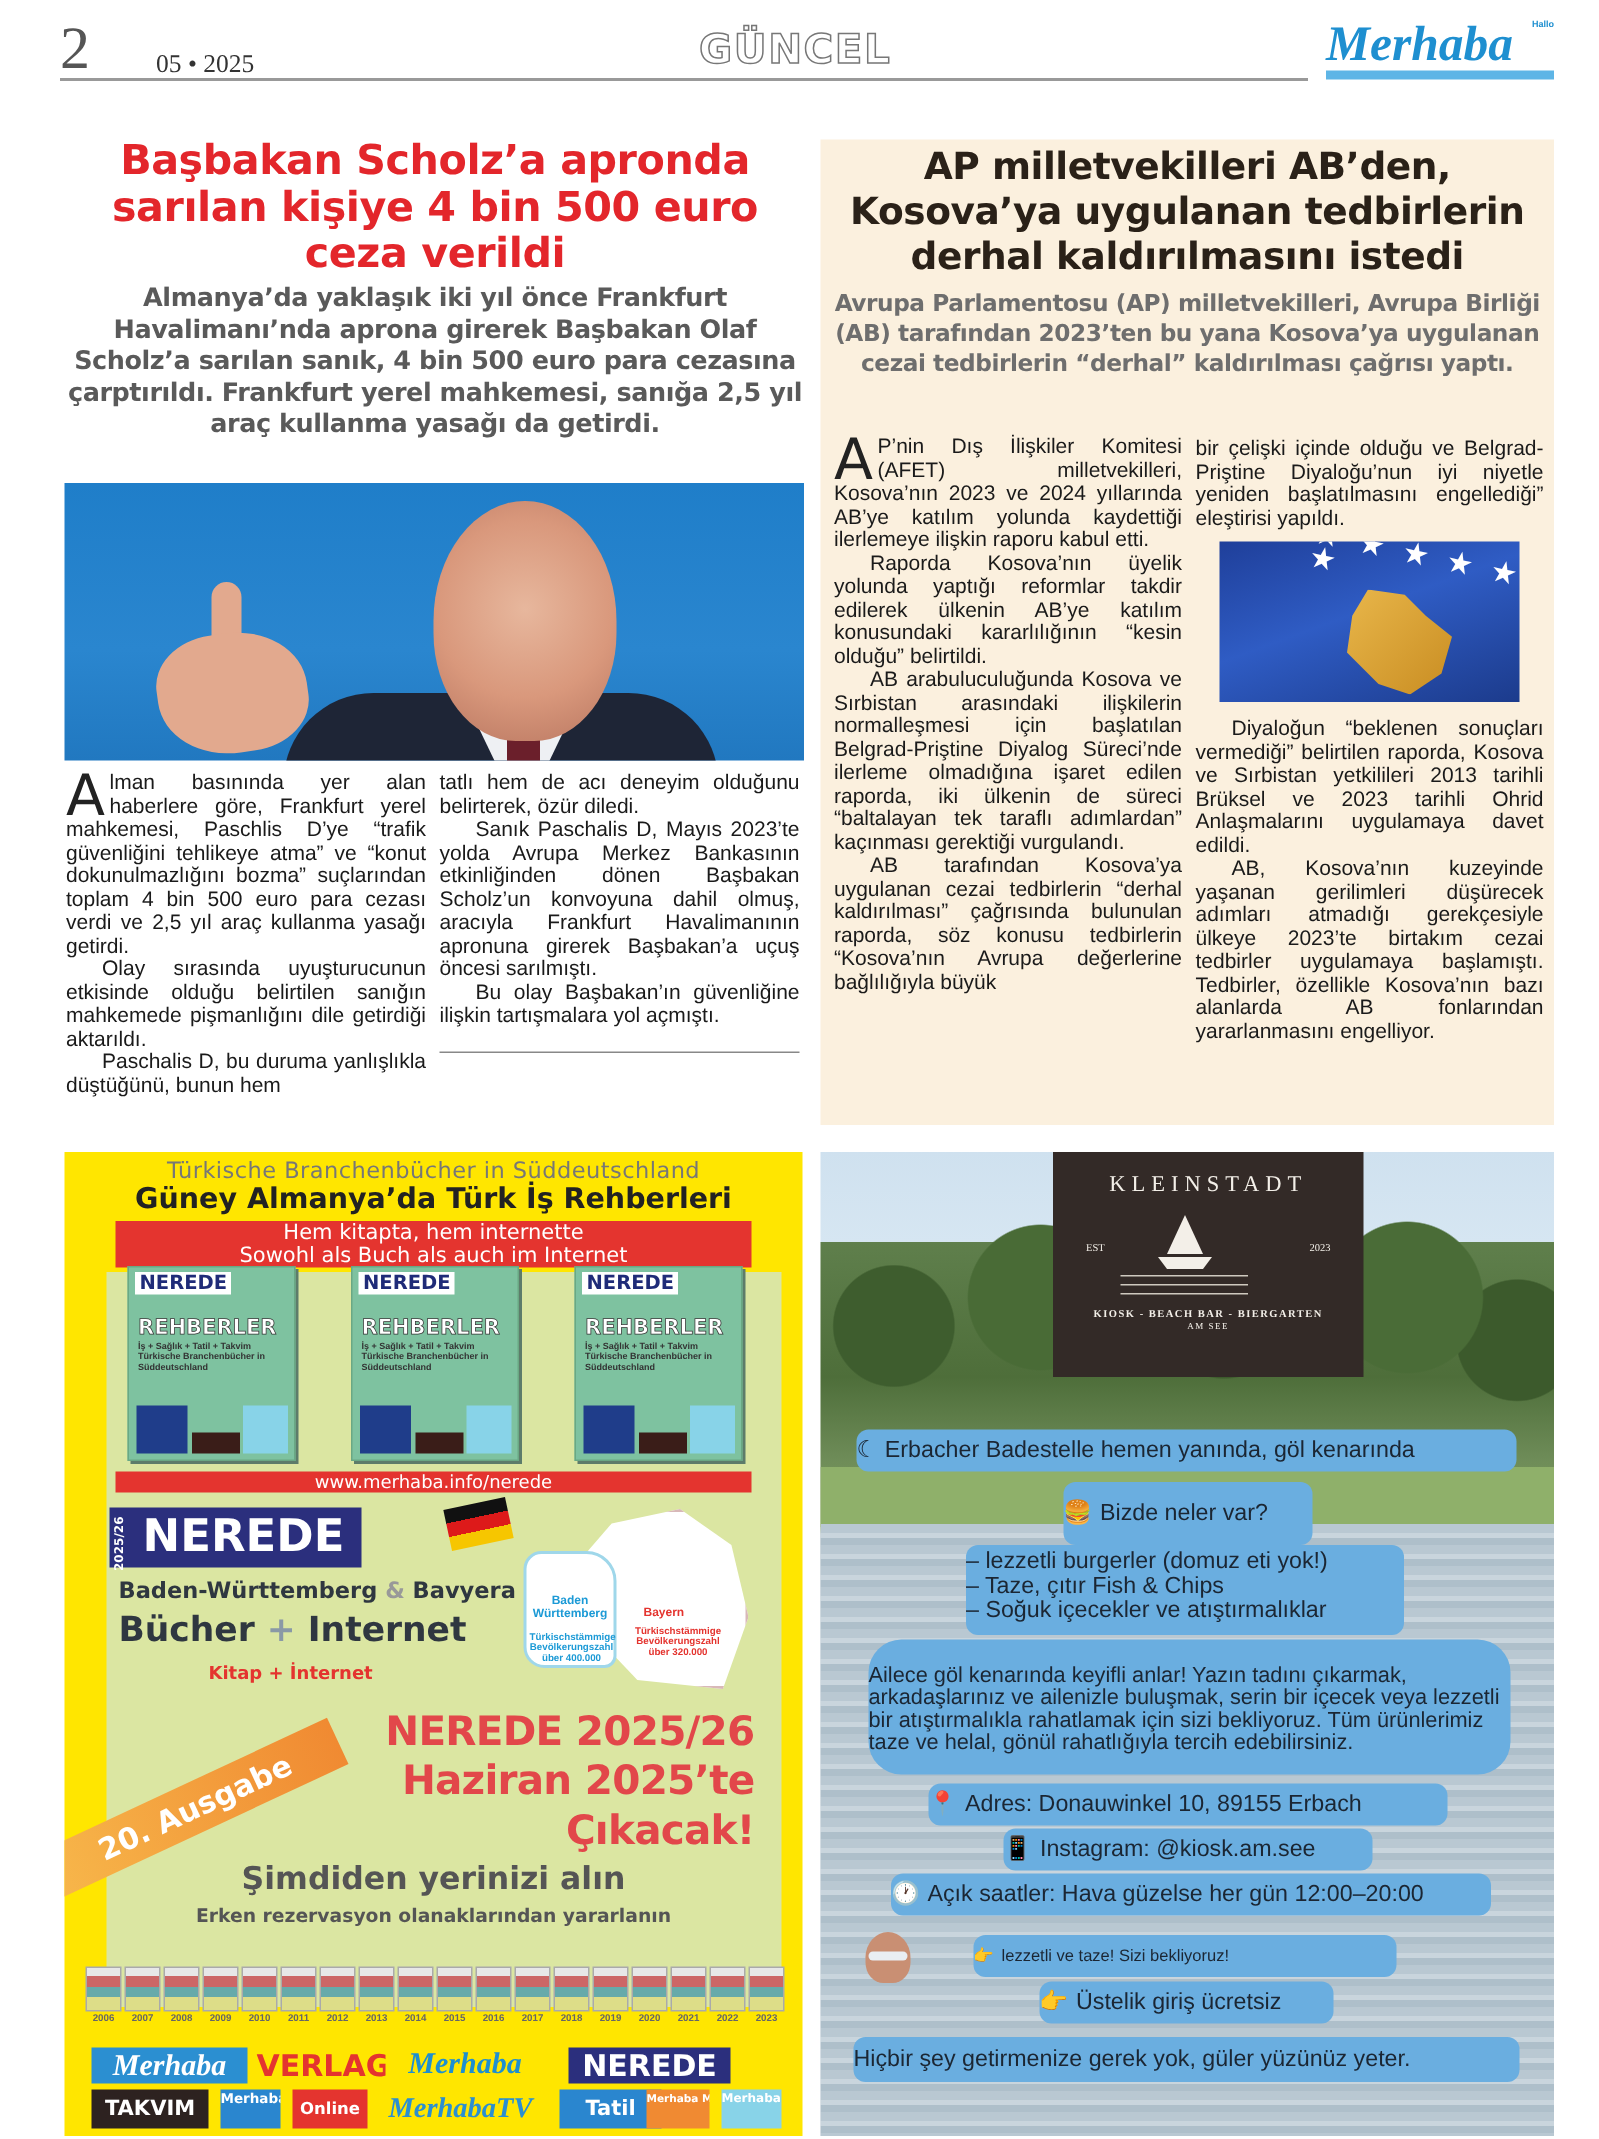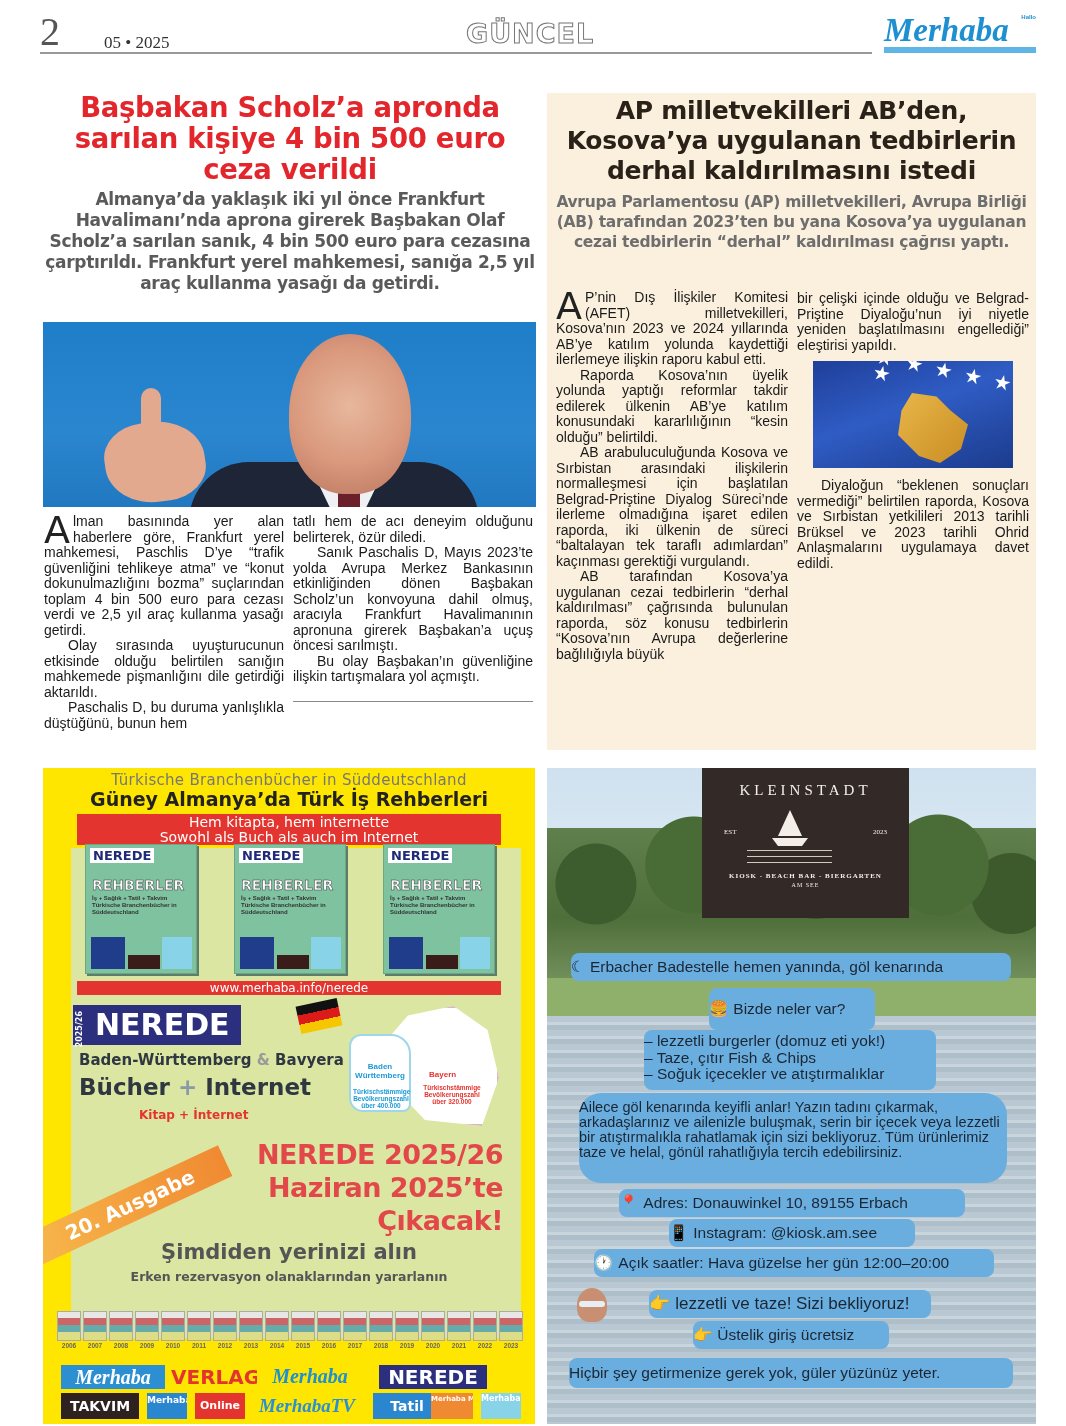--- a/index.html
+++ b/index.html
@@ -117,25 +117,25 @@
   .ad2 .logo .yr { position: absolute; right: 22px; top: 60px; font-family: "Liberation Serif", serif; font-size: 7px; }
   .ad2 .logo .boat { position: absolute; left: 66px; top: 42px; width: 44px; height: 38px; }
   .ad2 .logo .lines { position: absolute; left: 45px; top: 82px; width: 85px; height: 1px; background: #cfc9bf; box-shadow: 0 6px 0 #cfc9bf, 0 12px 0 #cfc9bf; }
   .ad2 .logo .tag { position: absolute; left: 0; top: 104px; width: 100%; font-family: "Liberation Serif", serif; font-size: 7px; letter-spacing: 1px; font-weight: bold; }
   .ad2 .logo .amsee { position: absolute; left: 0; top: 114px; width: 100%; font-family: "Liberation Serif", serif; font-size: 6px; letter-spacing: 1px; }
   .bub { position: absolute; background: #6aaee0; color: #1b2633; font-family: "Liberation Sans", sans-serif; border-radius: 8px; text-align: left; white-space: nowrap; }
   .bub .ic { display: inline-block; margin-right: 5px; }
   .b1 { left: 24px; top: 185px; width: 440px; height: 28px; font-size: 15.5px; line-height: 28px; }
   .b2 { left: 162px; top: 220px; width: 166px; height: 42px; font-size: 15.5px; line-height: 42px; }
   .b3 { left: 97px; top: 262px; width: 292px; height: 60px; font-size: 15.5px; line-height: 16.5px; padding-top: 3px; }
-  .b4 { left: 32px; top: 325px; width: 428px; height: 90px; font-size: 14.5px; line-height: 15px; padding-top: 7px; border-radius: 22px; white-space: normal; }
+  .b4 { left: 32px; top: 325px; width: 428px; height: 90px; font-size: 14.5px; line-height: 15px; padding-top: 17px; border-radius: 22px; white-space: normal; }
   .b5 { left: 72px; top: 421px; width: 346px; height: 28px; font-size: 15.5px; line-height: 28px; }
   .b6 { left: 122px; top: 451px; width: 246px; height: 28px; font-size: 15.5px; line-height: 28px; }
   .b7 { left: 47px; top: 481px; width: 400px; height: 28px; font-size: 15.5px; line-height: 28px; }
-  .b8 { left: 102px; top: 522px; width: 282px; height: 28px; font-size: 17px; line-height: 28px; }
+  .b8 { left: 102px; top: 522px; width: 282px; height: 28px; font-size: 11px; line-height: 28px; }
   .b9 { left: 146px; top: 553px; width: 196px; height: 28px; font-size: 15.5px; line-height: 28px; }
   .b10 { left: 22px; top: 590px; width: 444px; height: 30px; font-size: 15.5px; line-height: 30px; }
   .swimmer { position: absolute; left: 30px; top: 520px; width: 30px; height: 34px; border-radius: 50% 50% 40% 40%; background: #c98f73; }
   .swimmer .g { position: absolute; left: 2px; top: 13px; width: 26px; height: 6px; background: #e9eef3; border-radius: 3px; }
 </style>
 </head>
 <body>
 
 <div class="hdr">
   <div class="pagenum">2</div>
@@ -184,20 +184,21 @@
   <p>AB arabuluculuğunda Kosova ve Sırbistan arasındaki ilişkilerin normalleşmesi için başlatılan Belgrad-Priştine Diyalog Süreci’nde ilerleme olmadığına işaret edilen raporda, iki ülkenin de süreci “baltalayan tek taraflı adımlardan” kaçınması gerektiği vurgulandı.</p>
   <p>AB tarafından Kosova’ya uygulanan cezai tedbirlerin “derhal kaldırılması” çağrısında bulunulan raporda, söz konusu tedbirlerin “Kosova’nın Avrupa değerlerine bağlılığıyla büyük</p>
 </div>
 <div class="cols c2b">
   <p class="first">bir çelişki içinde olduğu ve Belgrad-Priştine Diyaloğu’nun iyi niyetle yeniden başlatılmasını engellediği” eleştirisi yapıldı.</p>
   <div class="flag">
     <span class="stars">★ ★ ★ ★ ★ ★</span>
     <span class="map"></span>
   </div>
   <p>Diyaloğun “beklenen sonuçları vermediği” belirtilen raporda, Kosova ve Sırbistan yetkilileri 2013 tarihli Brüksel ve 2023 tarihli Ohrid Anlaşmalarını uygulamaya davet edildi.</p>
+  <p>AB, Kosova’nın kuzeyinde yaşanan gerilimleri düşürecek adımları atmadığı gerekçesiyle ülkeye 2023’te birtakım cezai tedbirler uygulamaya başlamıştı. Tedbirler, özellikle Kosova’nın bazı alanlarda AB fonlarından yararlanmasını engelliyor.</p>
 </div>
 
 <div class="ad1">
   <div class="t1">Türkische Branchenbücher in Süddeutschland</div>
   <div class="t2">Güney Almanya’da Türk İş Rehberleri</div>
   <div class="redband">
     <div>Hem kitapta, hem internette</div>
     <div>Sowohl als Buch als auch im Internet</div>
   </div>
   <div class="green"></div>

